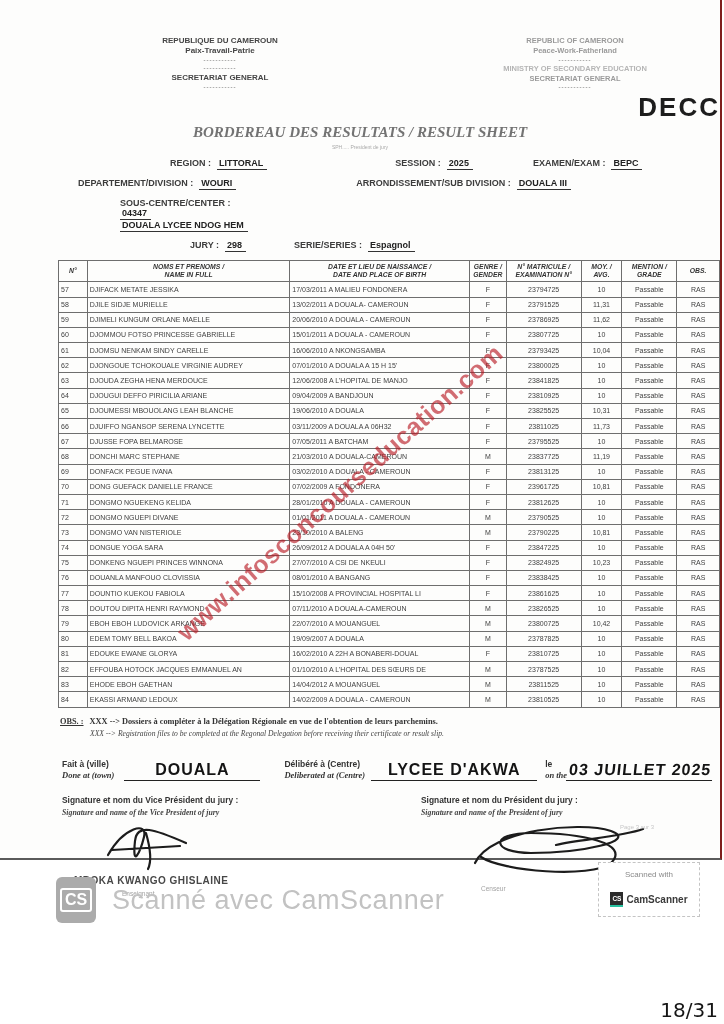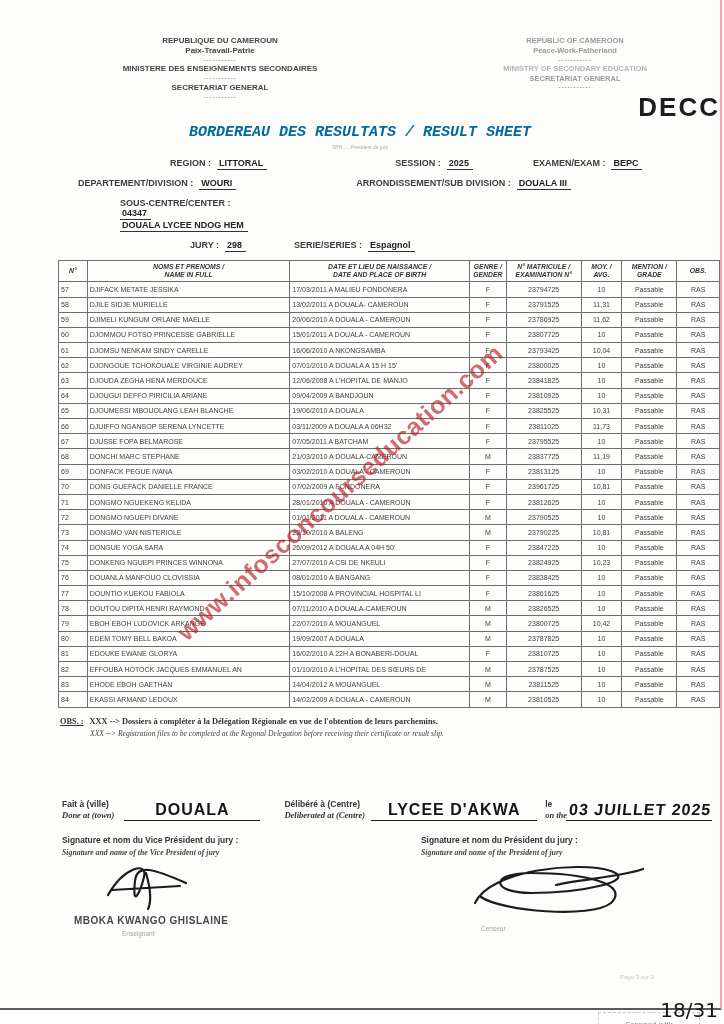--- a/index.html
+++ b/index.html
@@ -1,26 +1,26 @@
 <!DOCTYPE html>
 <html><head>
 <meta charset="utf-8">
 <style>
   html,body{margin:0;padding:0;background:#ffffff;}
   body{width:724px;height:1024px;overflow:hidden;font-family:"Liberation Sans",sans-serif;color:#3a3a3a;position:relative;}
-  .sheet{position:relative;width:722px;height:1010px;background:#fdfdfc;border-right:2px solid #fca5a5;border-bottom:2px solid #5a5a5a;box-sizing:border-box;}
+  .sheet{position:relative;width:722px;height:860px;background:#fdfdfc;border-right:2px solid #7f1d1d;border-bottom:2px solid #5a5a5a;box-sizing:border-box;}
 
   
   .hdr{position:relative;height:158px;}
   .hdr-left{position:absolute;left:70px;top:36px;width:300px;text-align:center;font-size:8px;font-weight:bold;color:#454545;line-height:1.25;}
   .hdr-right{position:absolute;right:30px;top:36px;width:230px;text-align:center;font-size:7.5px;font-weight:bold;color:#9a9a9a;line-height:1.3;}
   .dash{color:#8c8c8c;font-size:6px;letter-spacing:1px;line-height:1.4;}
   .hdr-right .faint{color:#b5b5b5;}
   .decc{position:absolute;left:0;right:0;top:92px;text-align:right;font-size:26px;font-weight:bold;letter-spacing:2px;color:#1d1d1d;}
-  .rsheet{position:absolute;left:0;right:0;top:124px;text-align:center;font-family:Liberation Mono, monospace;font-style:italic;font-weight:bold;font-size:15px;color:#0369a1;}
+  .rsheet{position:absolute;left:0;right:0;top:124px;text-align:center;font-family:Liberation Serif, serif;font-style:italic;font-weight:bold;font-size:15px;color:#737373;}
   .subnote{position:absolute;left:0;right:0;top:144px;text-align:center;font-size:5px;color:#a9a9a9;}
 
   
   .info{position:relative;font-size:9px;}
   .irow{display:flex;align-items:baseline;margin-bottom:8px;}
   .lab{font-weight:bold;color:#3c3c3c;margin-right:6px;white-space:nowrap;}
   .val{font-weight:bold;color:#222;border-bottom:1.2px solid #333;padding:0 4px 1px 2px;white-space:nowrap;}
   .r1{margin-left:170px;}
   .r1 .g2{margin-left:128px;} .r1 .g3{margin-left:60px;}
   .r2{margin-left:78px;} .r2 .g2{margin-left:120px;}
@@ -45,21 +45,21 @@
   .obs{margin:8px 0 0 60px;line-height:1.45;}
   .obs .l1{font-size:8.3px;font-weight:bold;color:#333;font-family:Liberation Serif, serif;}
   .obs .lbl{text-decoration:underline;margin-right:4px;}
   .obs .l2{font-size:7.6px;font-family:"Liberation Serif",serif;font-style:italic;color:#444;margin-left:30px;}
   .doneat{display:flex;align-items:flex-end;margin:20px 0 0 62px;}
   .da-lab{font-size:8.5px;font-weight:bold;color:#333;line-height:1.3;text-align:left;}
   .da-lab .en{font-family:"Liberation Serif",serif;font-style:italic;font-weight:bold;}
   .hand{font-size:16px;font-weight:bold;color:#141414;transform:skewX(-6deg);letter-spacing:1px;white-space:nowrap;}
   .wline{border-bottom:1.4px solid #222;text-align:center;padding:0 8px 1px 8px;}
   .da-g1 .wline{min-width:120px;margin:0 10px;}
-  .da-g2{margin-left:14px;display:flex;align-items:flex-end;margin-top:40px;}
+  .da-g2{margin-left:14px;display:flex;align-items:flex-end;}
   .da-g2 .wline{min-width:150px;margin:0 6px;}
   .da-g3{margin-left:2px;display:flex;align-items:flex-end;}
 
   
   .sigs{display:flex;margin-top:14px;}
   .sig{width:300px;text-align:left;}
   .sig.left{margin-left:62px;}
   .sig.right{margin-left:60px;}
   .sig .t1{font-size:8.4px;font-weight:bold;color:#333;}
   .sig .t2{font-size:7.8px;font-family:"Liberation Serif",serif;font-style:italic;font-weight:bold;color:#444;margin-top:3px;}
@@ -84,21 +84,20 @@
 </head>
 <body>
 
 <div class="sheet">
 
   <div class="hdr">
     <div class="hdr-left">
       <div>REPUBLIQUE DU CAMEROUN</div>
       <div>Paix-Travail-Patrie</div>
       <div class="dash">-----------</div>
-      <div>MINISTERE DES ENSEIGNEMENTS SECONDAIRES</div>
       <div class="dash">-----------</div>
       <div>SECRETARIAT GENERAL</div>
       <div class="dash">-----------</div>
     </div>
     <div class="hdr-right">
       <div>REPUBLIC OF CAMEROON</div>
       <div>Peace-Work-Fatherland</div>
       <div class="dash">-----------</div>
       <div class="faint">MINISTRY OF SECONDARY EDUCATION</div>
       <div>SECRETARIAT GENERAL</div>

